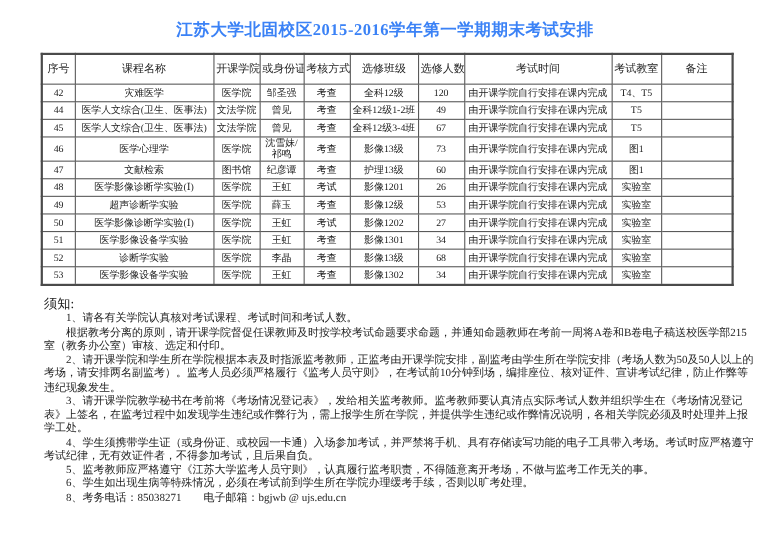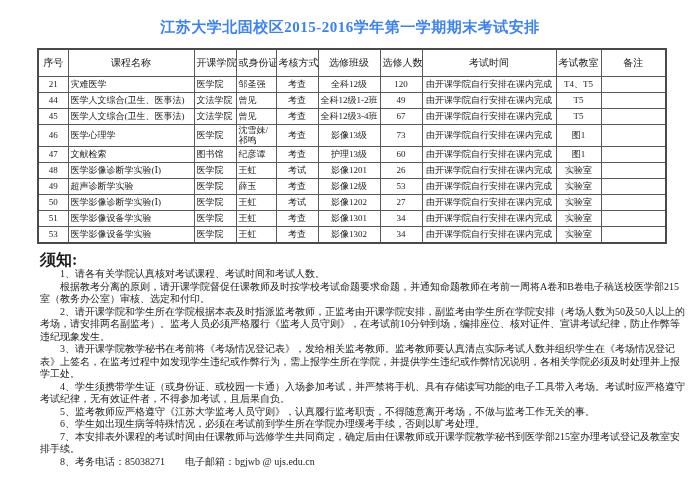--- a/index.html
+++ b/index.html
@@ -19,29 +19,29 @@
   }
   table.exam th, table.exam td{
     border:1px solid #5a5a5a;padding:0 2px;height:15px;
     overflow:hidden;line-height:1.15;
   }
   table.exam th{
     height:26px;font-weight:normal;font-size:10px;text-align:center;
     white-space:nowrap;
   }
   table.exam td{white-space:nowrap;}
-  table.exam td.left{text-align:left;}
+  table.exam td.left{text-align:center;}
   table.exam td.center{text-align:center;}
   table.exam td.wrap{white-space:normal;word-break:break-all;}
   .notes{
     margin:10px 12px 0 40px;
     font-size:10px;line-height:12.5px;
   }
   .notes-heading{
-    font-weight:bold;font-size:16px;margin:0 0 2px 0;
+    font-weight:normal;font-size:12px;margin:0 0 2px 0;
   }
   p.note{margin:0;text-indent:2em;}
 </style>
 </head>
 <body>
 
 <div class="doc-title">江苏大学北固校区2015-2016学年第一学期期末考试安排</div>
 
 <table class="exam">
   <colgroup>
@@ -65,21 +65,21 @@
         <th>考核方式</th>
         <th>选修班级</th>
         <th>选修人数</th>
         <th>考试时间</th>
         <th>考试教室</th>
         <th>备注</th>
       </tr>
   </thead>
   <tbody>
       <tr>
-        <td class="center">21</td>
+        <td class="center">42</td>
         <td class="left">灾难医学</td>
         <td class="left">医学院</td>
         <td class="left wrap">邹圣强</td>
         <td class="center">考查</td>
         <td class="center">全科12级</td>
         <td class="center">120</td>
         <td class="center">由开课学院自行安排在课内完成</td>
         <td class="center">T4、T5</td>
         <td class="center"></td>
       </tr>
@@ -168,20 +168,32 @@
         <td class="center"></td>
       </tr>
       <tr>
         <td class="center">51</td>
         <td class="left">医学影像设备学实验</td>
         <td class="left">医学院</td>
         <td class="left wrap">王虹</td>
         <td class="center">考查</td>
         <td class="center">影像1301</td>
         <td class="center">34</td>
+        <td class="center">由开课学院自行安排在课内完成</td>
+        <td class="center">实验室</td>
+        <td class="center"></td>
+      </tr>
+      <tr>
+        <td class="center">52</td>
+        <td class="left">诊断学实验</td>
+        <td class="left">医学院</td>
+        <td class="left wrap">李晶</td>
+        <td class="center">考查</td>
+        <td class="center">影像13级</td>
+        <td class="center">68</td>
         <td class="center">由开课学院自行安排在课内完成</td>
         <td class="center">实验室</td>
         <td class="center"></td>
       </tr>
       <tr>
         <td class="center">53</td>
         <td class="left">医学影像设备学实验</td>
         <td class="left">医学院</td>
         <td class="left wrap">王虹</td>
         <td class="center">考查</td>
@@ -197,16 +209,15 @@
 <div class="notes">
   <div class="notes-heading">须知:</div>
   <div>
       <p class="note">1、请各有关学院认真核对考试课程、考试时间和考试人数。</p>
       <p class="note">根据教考分离的原则，请开课学院督促任课教师及时按学校考试命题要求命题，并通知命题教师在考前一周将A卷和B卷电子稿送校医学部215室（教务办公室）审核、选定和付印。</p>
       <p class="note">2、请开课学院和学生所在学院根据本表及时指派监考教师，正监考由开课学院安排，副监考由学生所在学院安排（考场人数为50及50人以上的考场，请安排两名副监考）。监考人员必须严格履行《监考人员守则》，在考试前10分钟到场，编排座位、核对证件、宣讲考试纪律，防止作弊等违纪现象发生。</p>
       <p class="note">3、请开课学院教学秘书在考前将《考场情况登记表》，发给相关监考教师。监考教师要认真清点实际考试人数并组织学生在《考场情况登记表》上签名，在监考过程中如发现学生违纪或作弊行为，需上报学生所在学院，并提供学生违纪或作弊情况说明，各相关学院必须及时处理并上报学工处。</p>
       <p class="note">4、学生须携带学生证（或身份证、或校园一卡通）入场参加考试，并严禁将手机、具有存储读写功能的电子工具带入考场。考试时应严格遵守考试纪律，无有效证件者，不得参加考试，且后果自负。</p>
       <p class="note">5、监考教师应严格遵守《江苏大学监考人员守则》，认真履行监考职责，不得随意离开考场，不做与监考工作无关的事。</p>
       <p class="note">6、学生如出现生病等特殊情况，必须在考试前到学生所在学院办理缓考手续，否则以旷考处理。</p>
-      <p class="note">7、本安排表外课程的考试时间由任课教师与选修学生共同商定，确定后由任课教师或开课学院教学秘书到医学部215室办理考试登记及教室安排手续。</p>
       <p class="note">8、考务电话：85038271　　电子邮箱：bgjwb @ ujs.edu.cn</p>
     </div>
 </div>
 
 </body></html>

